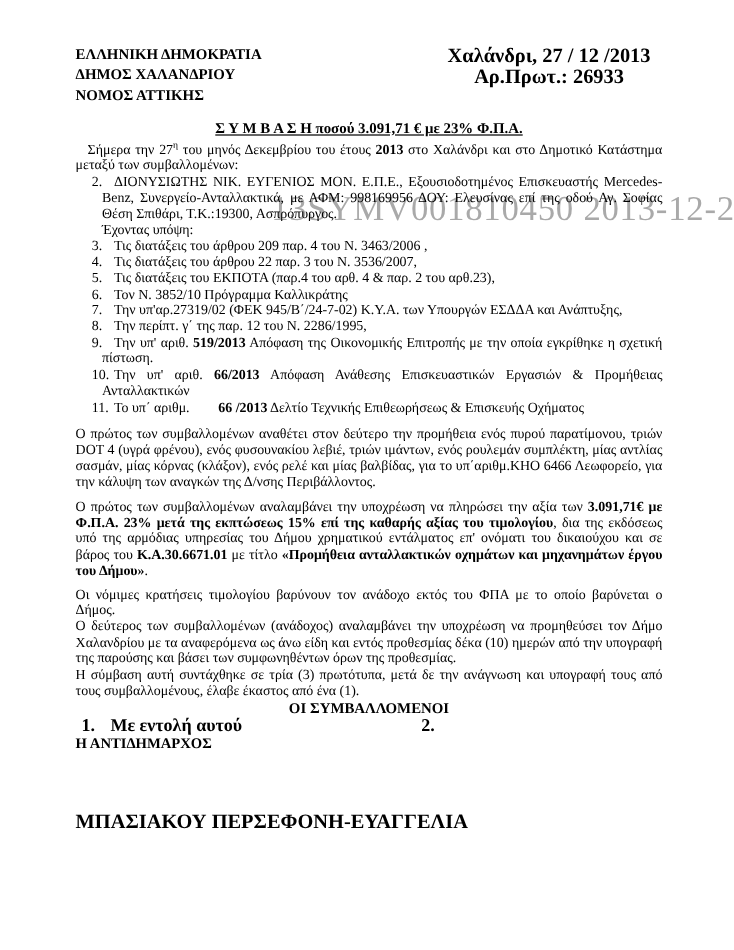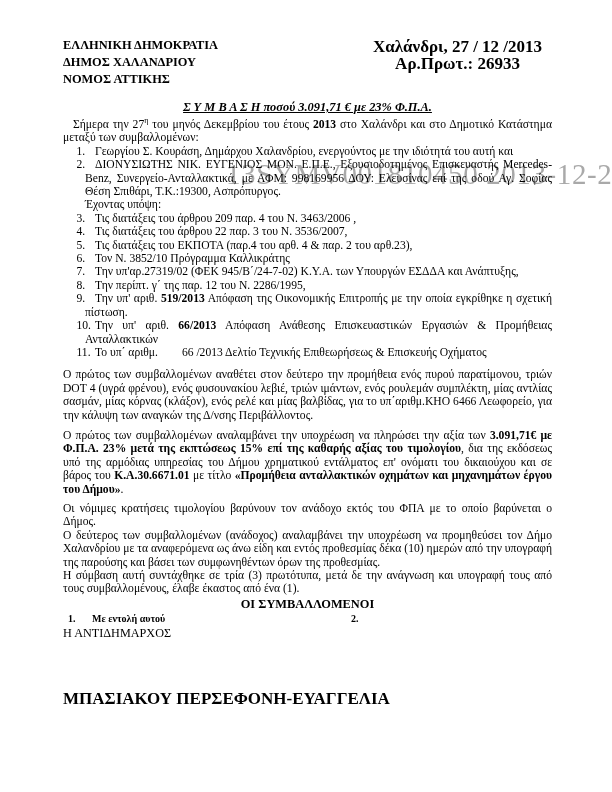--- a/index.html
+++ b/index.html
@@ -21,34 +21,34 @@
   .content{
     position:absolute;left:63px;top:37px;width:489px;
     font-size:11.6px;line-height:13.4px;z-index:2;
   }
   .hdr-left div{font-weight:bold;font-size:12.4px;line-height:17px;white-space:nowrap;}
   .hdr-right{position:absolute;left:310px;top:1px;font-weight:bold;font-size:17px;line-height:17px;white-space:nowrap;text-align:center;}
   .title{
     text-align:center;font-weight:bold;font-size:12.4px;
     margin-top:12px;line-height:15px;
   }
-  .title span{text-decoration:underline;font-style:italic;}
+  .title span{text-decoration:underline;}
   .intro{margin-top:3px;text-align:justify;text-indent:10px;}
   .li{padding-left:22px;text-indent:-8.5px;text-align:justify;}
   .li .num{display:inline-block;width:18.5px;text-indent:0;}
   .having{margin-left:22px;}
   .para{text-align:justify;}
   .p1{margin-top:9px;}
   .p2{margin-top:7px;}
   .p3{margin-top:6px;}
   .heading{text-align:center;font-weight:bold;font-size:12.4px;margin-top:1px;line-height:14px;}
-  .sigrow{position:relative;font-weight:bold;margin-top:1px;font-size:10px;line-height:14px;}
+  .sigrow{position:relative;font-weight:bold;margin-top:1px;font-size:15px;line-height:14px;}
   .sigrow .signum{display:inline-block;width:24px;padding-left:5px;}
   .sigrow .sig2{position:absolute;left:288px;top:0;}
-  .sigrole{font-weight:normal;font-size:12.2px;line-height:14px;}
+  .sigrole{font-weight:bold;font-size:12.2px;line-height:14px;}
   .signame{font-weight:bold;font-size:17px;margin-top:52px;line-height:14px;}
   sup{font-size:8px;line-height:0;}
 </style>
 </head>
 <body>
 
 <div class="page">
 
   <div class="watermark">13SYMV001810450 2013-12-27</div>
 
@@ -61,34 +61,33 @@
     </div>
     <div class="hdr-right">
       <div>Χαλάνδρι,   27 / 12 /2013</div>
       <div>Αρ.Πρωτ.: 26933</div>
     </div>
 
     <div class="title"><span>Σ Υ Μ Β Α Σ Η  ποσού 3.091,71 € με 23% Φ.Π.Α.</span></div>
 
     <div class="intro"><span>Σήμερα την 27</span><sup>η</sup><span> του μηνός Δεκεμβρίου του έτους </span><span style="font-weight: bold;">2013</span><span> στο Χαλάνδρι και στο Δημοτικό Κατάστημα μεταξύ των συμβαλλομένων:</span></div>
 
-    <div class="li"><span class="num">1.</span><span><span>Γεωργίου Σ. Κουράση, Δημάρχου Χαλανδρίου, ενεργούντος με την ιδιότητά του αυτή και</span></span></div>
     <div class="li"><span class="num">2.</span><span><span>ΔΙΟΝΥΣΙΩΤΗΣ ΝΙΚ. ΕΥΓΕΝΙΟΣ ΜΟΝ. Ε.Π.Ε., Εξουσιοδοτημένος Επισκευαστής Mercedes-Benz, Συνεργείο-Ανταλλακτικά, με ΑΦΜ: 998169956 ΔΟΥ: Ελευσίνας επί της οδού Αγ. Σοφίας Θέση Σπιθάρι, Τ.Κ.:19300, Ασπρόπυργος.</span></span></div>
 
     <div class="having">Έχοντας υπόψη:</div>
 
     <div class="li"><span class="num">3.</span><span><span>Τις διατάξεις του άρθρου 209 παρ. 4 του Ν. 3463/2006 ,</span></span></div>
     <div class="li"><span class="num">4.</span><span><span>Τις διατάξεις του άρθρου 22 παρ. 3 του Ν. 3536/2007,</span></span></div>
     <div class="li"><span class="num">5.</span><span><span>Τις διατάξεις του ΕΚΠΟΤΑ (παρ.4 του αρθ. 4 &amp; παρ. 2 του αρθ.23),</span></span></div>
     <div class="li"><span class="num">6.</span><span><span>Τον Ν. 3852/10 Πρόγραμμα Καλλικράτης</span></span></div>
     <div class="li"><span class="num">7.</span><span><span>Την υπ'αρ.27319/02 (ΦΕΚ 945/Β΄/24-7-02) Κ.Υ.Α. των Υπουργών ΕΣΔΔΑ και Ανάπτυξης,</span></span></div>
     <div class="li"><span class="num">8.</span><span><span>Την περίπτ. γ΄ της παρ. 12 του Ν. 2286/1995,</span></span></div>
     <div class="li"><span class="num">9.</span><span><span>Την υπ' αριθ. </span><span style="font-weight: bold;">519/2013</span><span> Απόφαση της Οικονομικής Επιτροπής με την οποία εγκρίθηκε η σχετική πίστωση.</span></span></div>
     <div class="li"><span class="num">10.</span><span><span>Την υπ' αριθ. </span><span style="font-weight: bold; font-family: Liberation Serif, serif;">66/2013</span><span> Απόφαση Ανάθεσης Επισκευαστικών Εργασιών &amp; Προμήθειας Ανταλλακτικών</span></span></div>
-    <div class="li"><span class="num">11.</span><span><span>Το υπ΄ αριθμ. </span><span style="font-weight: normal; padding-left: 21px;">66 /2013</span><span> Δελτίο Τεχνικής Επιθεωρήσεως &amp; Επισκευής Οχήματος</span></span></div>
+    <div class="li"><span class="num">11.</span><span><span>Το υπ΄ αριθμ. </span><span style="font-weight: bold; padding-left: 21px;">66 /2013</span><span> Δελτίο Τεχνικής Επιθεωρήσεως &amp; Επισκευής Οχήματος</span></span></div>
 
     <div class="para p1"><span>Ο πρώτος των συμβαλλομένων αναθέτει στον δεύτερο την προμήθεια ενός πυρού παρατίμονου, τριών DOT 4 (υγρά φρένου), ενός φυσουνακίου λεβιέ, τριών ιμάντων, ενός ρουλεμάν συμπλέκτη, μίας αντλίας σασμάν, μίας κόρνας (κλάξον), ενός ρελέ και μίας βαλβίδας, για το υπ΄αριθμ.ΚΗΟ 6466 Λεωφορείο, για την κάλυψη των αναγκών της Δ/νσης Περιβάλλοντος.</span></div>
     <div class="para p2"><span>Ο πρώτος των συμβαλλομένων αναλαμβάνει την υποχρέωση να πληρώσει την αξία των </span><span style="font-weight: bold;">3.091,71€ με Φ.Π.Α. 23% μετά της εκπτώσεως 15% επί της καθαρής αξίας του τιμολογίου</span><span>, δια της εκδόσεως υπό της αρμόδιας υπηρεσίας του Δήμου χρηματικού εντάλματος επ' ονόματι του δικαιούχου και σε βάρος του </span><span style="font-weight: bold;">Κ.Α.30.6671.01</span><span> με τίτλο </span><span style="font-weight: bold;">«Προμήθεια ανταλλακτικών οχημάτων και μηχανημάτων έργου του Δήμου»</span><span>.</span></div>
     <div class="para p3"><span>Οι νόμιμες κρατήσεις τιμολογίου βαρύνουν τον ανάδοχο εκτός του ΦΠΑ με το οποίο βαρύνεται ο Δήμος.</span></div>
     <div class="para"><span>Ο δεύτερος των συμβαλλομένων (ανάδοχος) αναλαμβάνει την υποχρέωση να προμηθεύσει τον Δήμο Χαλανδρίου με τα αναφερόμενα ως άνω είδη και εντός προθεσμίας δέκα (10) ημερών από την υπογραφή της παρούσης και βάσει των συμφωνηθέντων όρων της προθεσμίας.</span></div>
     <div class="para"><span>Η σύμβαση αυτή συντάχθηκε σε τρία (3) πρωτότυπα, μετά δε την ανάγνωση και υπογραφή τους από τους συμβαλλομένους, έλαβε έκαστος από ένα (1).</span></div>
 
     <div class="heading">ΟΙ ΣΥΜΒΑΛΛΟΜΕΝΟΙ</div>
 
     <div class="sigrow">

